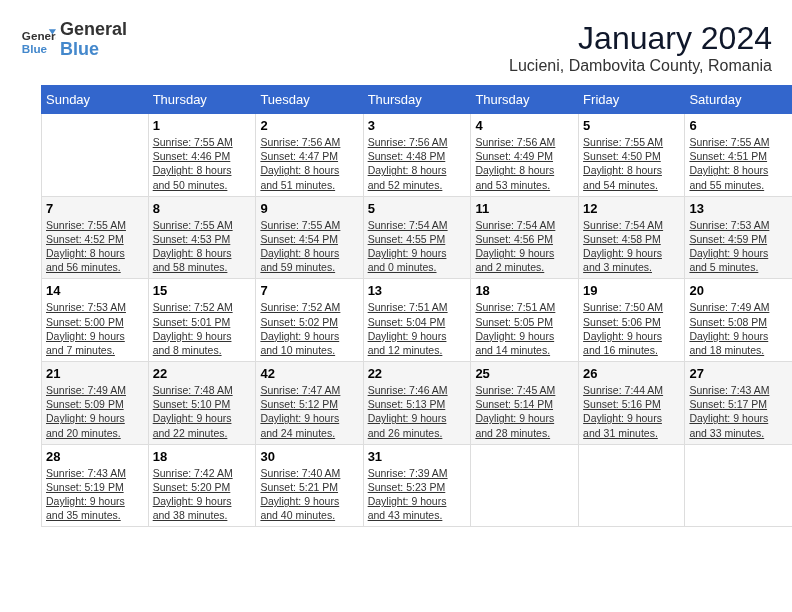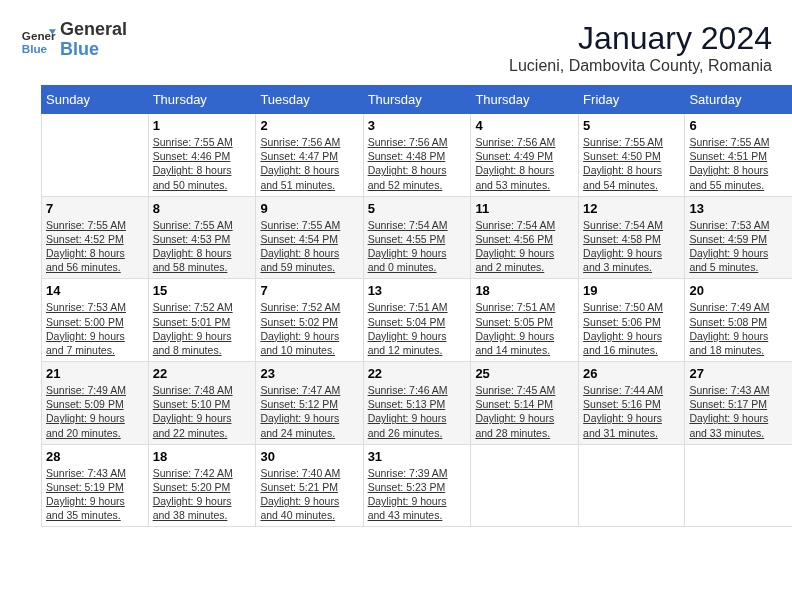--- a/index.html
+++ b/index.html
@@ -217,21 +217,21 @@
       <tr>
         <td>
           <span class="day-number">21</span>
           <div class="day-info">Sunrise: 7:49 AM<br>Sunset: 5:09 PM<br>Daylight: 9 hours and 20 minutes.</div>
         </td>
         <td>
           <span class="day-number">22</span>
           <div class="day-info">Sunrise: 7:48 AM<br>Sunset: 5:10 PM<br>Daylight: 9 hours and 22 minutes.</div>
         </td>
         <td>
-          <span class="day-number">23</span>
+          <span class="day-number">42</span>
           <div class="day-info">Sunrise: 7:47 AM<br>Sunset: 5:12 PM<br>Daylight: 9 hours and 24 minutes.</div>
         </td>
         <td>
           <span class="day-number">22</span>
           <div class="day-info">Sunrise: 7:46 AM<br>Sunset: 5:13 PM<br>Daylight: 9 hours and 26 minutes.</div>
         </td>
         <td>
           <span class="day-number">25</span>
           <div class="day-info">Sunrise: 7:45 AM<br>Sunset: 5:14 PM<br>Daylight: 9 hours and 28 minutes.</div>
         </td>

